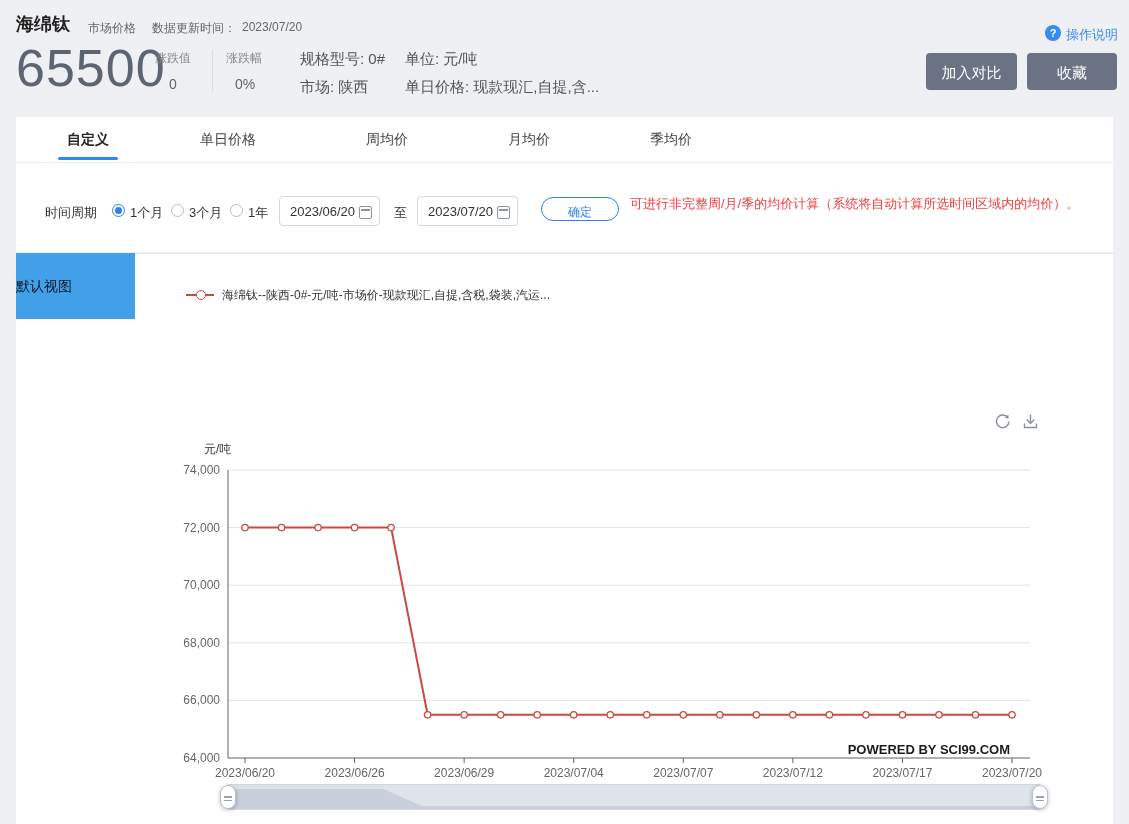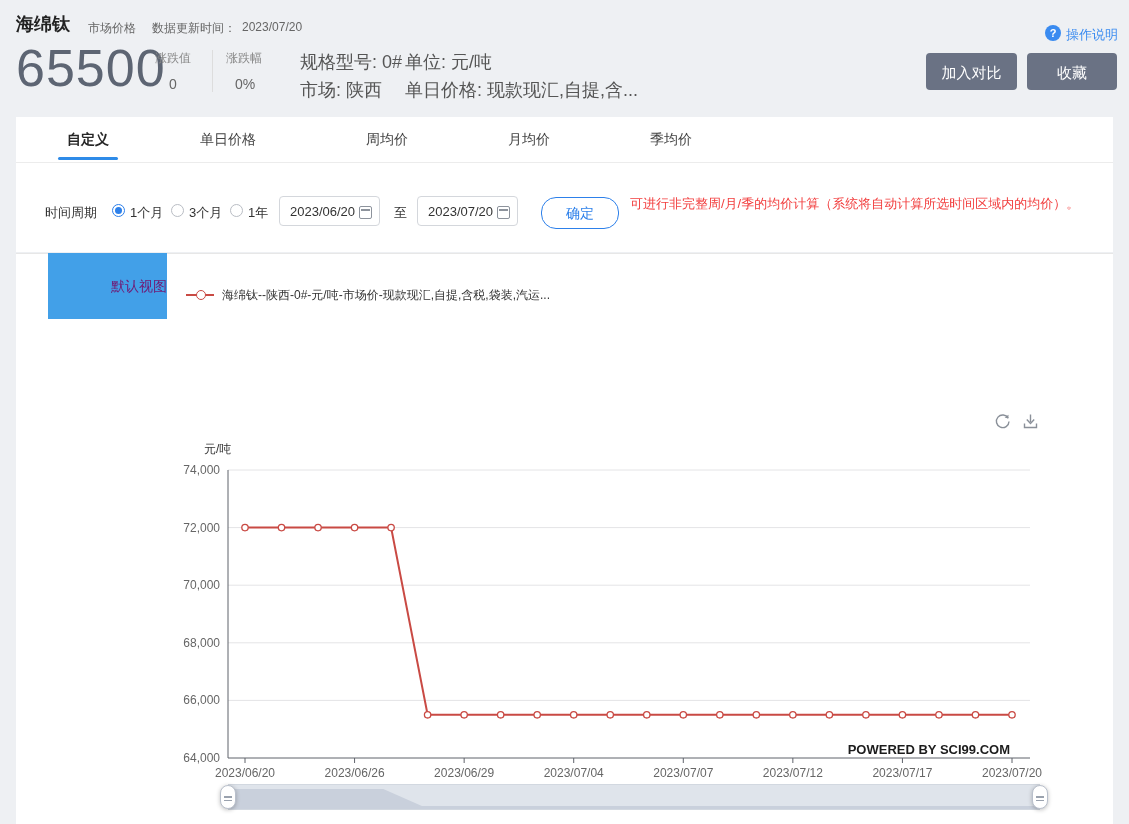--- a/index.html
+++ b/index.html
@@ -2,43 +2,43 @@
 <html><head>
 <meta charset="utf-8">
 <style>
   html,body{margin:0;padding:0;}
   body{font-family:"Liberation Sans","DejaVu Sans",sans-serif;background:#eef0f3;}
   .page{position:relative;width:1129px;height:824px;background:#eef0f3;overflow:hidden;}
   .abs{position:absolute;}
   .card{position:absolute;background:#fff;}
   .t17b{font-size:18px;font-weight:bold;color:#222;}
   .t12g{font-size:12px;color:#666;}
-  .t13g{font-size:18px;color:#555;}
+  .t13g{font-size:15px;color:#555;}
   .price{font-size:52px;color:#5d6573;letter-spacing:1px;}
   .collbl{font-size:12px;color:#888;}
   .colval{font-size:14px;color:#666;text-align:center;}
   .vdiv{width:1px;background:#ddd;}
   .slatebtn{background:#6a7284;color:#fff;font-size:15px;border:none;border-radius:4px;text-align:center;line-height:37px;cursor:pointer;}
   .helptxt{font-size:13px;color:#3a8bf0;cursor:pointer;}
   .helpicon{width:16px;height:16px;border-radius:50%;background:#3a8bf0;color:#fff;font-size:11px;font-weight:bold;text-align:center;line-height:16px;cursor:pointer;}
   .tab{font-size:14px;color:#444;text-align:center;cursor:pointer;}
   .tab.active{color:#262626;font-weight:bold;}
   .tabline{height:3px;background:#2e8be8;border-radius:2px;}
   .tabsep{height:1px;background:#ececec;}
   .radio{width:13px;height:13px;border-radius:50%;background:#fff;border:1.5px solid #b9bdc4;box-sizing:border-box;cursor:pointer;}
   .radio.sel{border:1.5px solid #2d80ea;}
   .radio.sel::after{content:"";display:block;width:7px;height:7px;border-radius:50%;background:#2d80ea;margin:1.5px auto;}
   .rlabel{font-size:13px;color:#333;cursor:pointer;}
   .datebox{width:101px;height:30px;border:1px solid #d4d7dc;border-radius:4px;background:#fff;box-sizing:border-box;cursor:pointer;}
   .datebox input{border:none;outline:none;width:76px;height:28px;font-size:13px;color:#333;padding:0 0 0 10px;background:transparent;font-family:inherit;}
   .calicon{position:absolute;right:7px;top:9px;width:11px;height:11px;border:1px solid #8d939c;border-radius:2px;}
   .calicon::before{content:"";position:absolute;left:1px;right:1px;top:2px;height:1.5px;background:#8d939c;}
-  .confirm{width:78px;height:32px;border:1px solid #2d80ea;border-radius:15px;background:#fff;color:#2d80ea;font-size:14px;text-align:center;line-height:26px;box-sizing:border-box;cursor:pointer;}
+  .confirm{width:78px;height:24px;border:1px solid #2d80ea;border-radius:15px;background:#fff;color:#2d80ea;font-size:12px;text-align:center;line-height:26px;box-sizing:border-box;cursor:pointer;}
   .hint{font-size:13px;color:#f23d3d;white-space:nowrap;}
-  .viewbtn{background:#42a0e8;color:#701a75;font-size:14px;text-align:right;cursor:pointer;margin-left:32px;}
+  .viewbtn{background:#42a0e8;color:#0f172a;font-size:14px;text-align:left;cursor:pointer;}
   .legendtxt{font-size:12px;color:#333;cursor:pointer;}
   .ylabel{font-size:12px;color:#333;}
   .wm-cn{font-size:40px;font-weight:bold;color:#e4e4e6;letter-spacing:7px;}
   .wm-en{font-family:"Liberation Serif","DejaVu Serif",serif;font-size:29px;color:#e7e7e9;letter-spacing:4px;}
   .powered{font-size:13px;font-weight:bold;color:#1c1c1c;}
   .dztrack{background:#dfe4eb;border:1px solid #d2d8e0;box-sizing:border-box;cursor:pointer;}
   .dzhandle{width:16px;height:24px;background:#fff;border:1px solid #b9c0cc;border-radius:8px;box-shadow:0 1px 4px rgba(0,0,0,.25);cursor:ew-resize;box-sizing:border-box;padding-top:8px;}
   .dzhandle i{display:block;width:8px;height:1.5px;background:#9aa2ae;margin:2px auto;}
   svg text{font-family:"Liberation Sans","DejaVu Sans",sans-serif;}
   .icobtn{cursor:pointer;}

